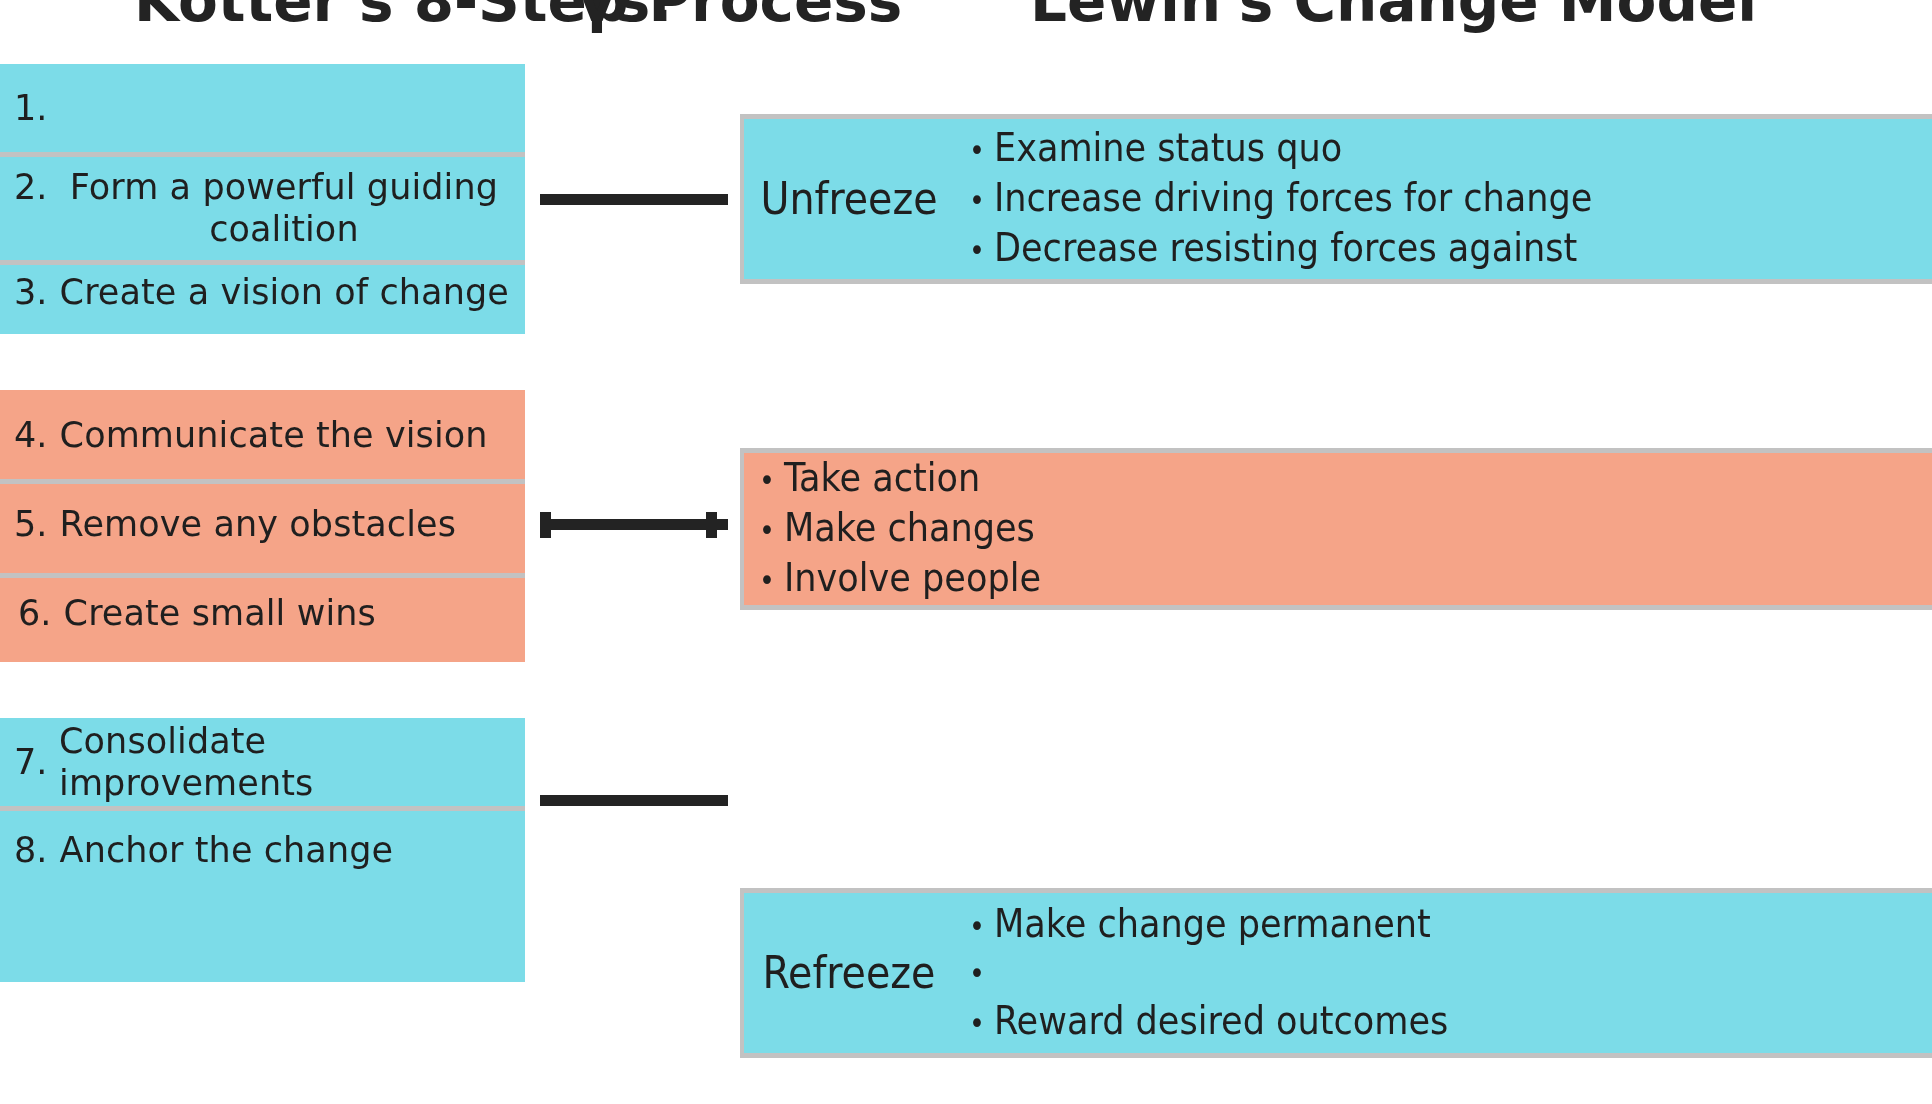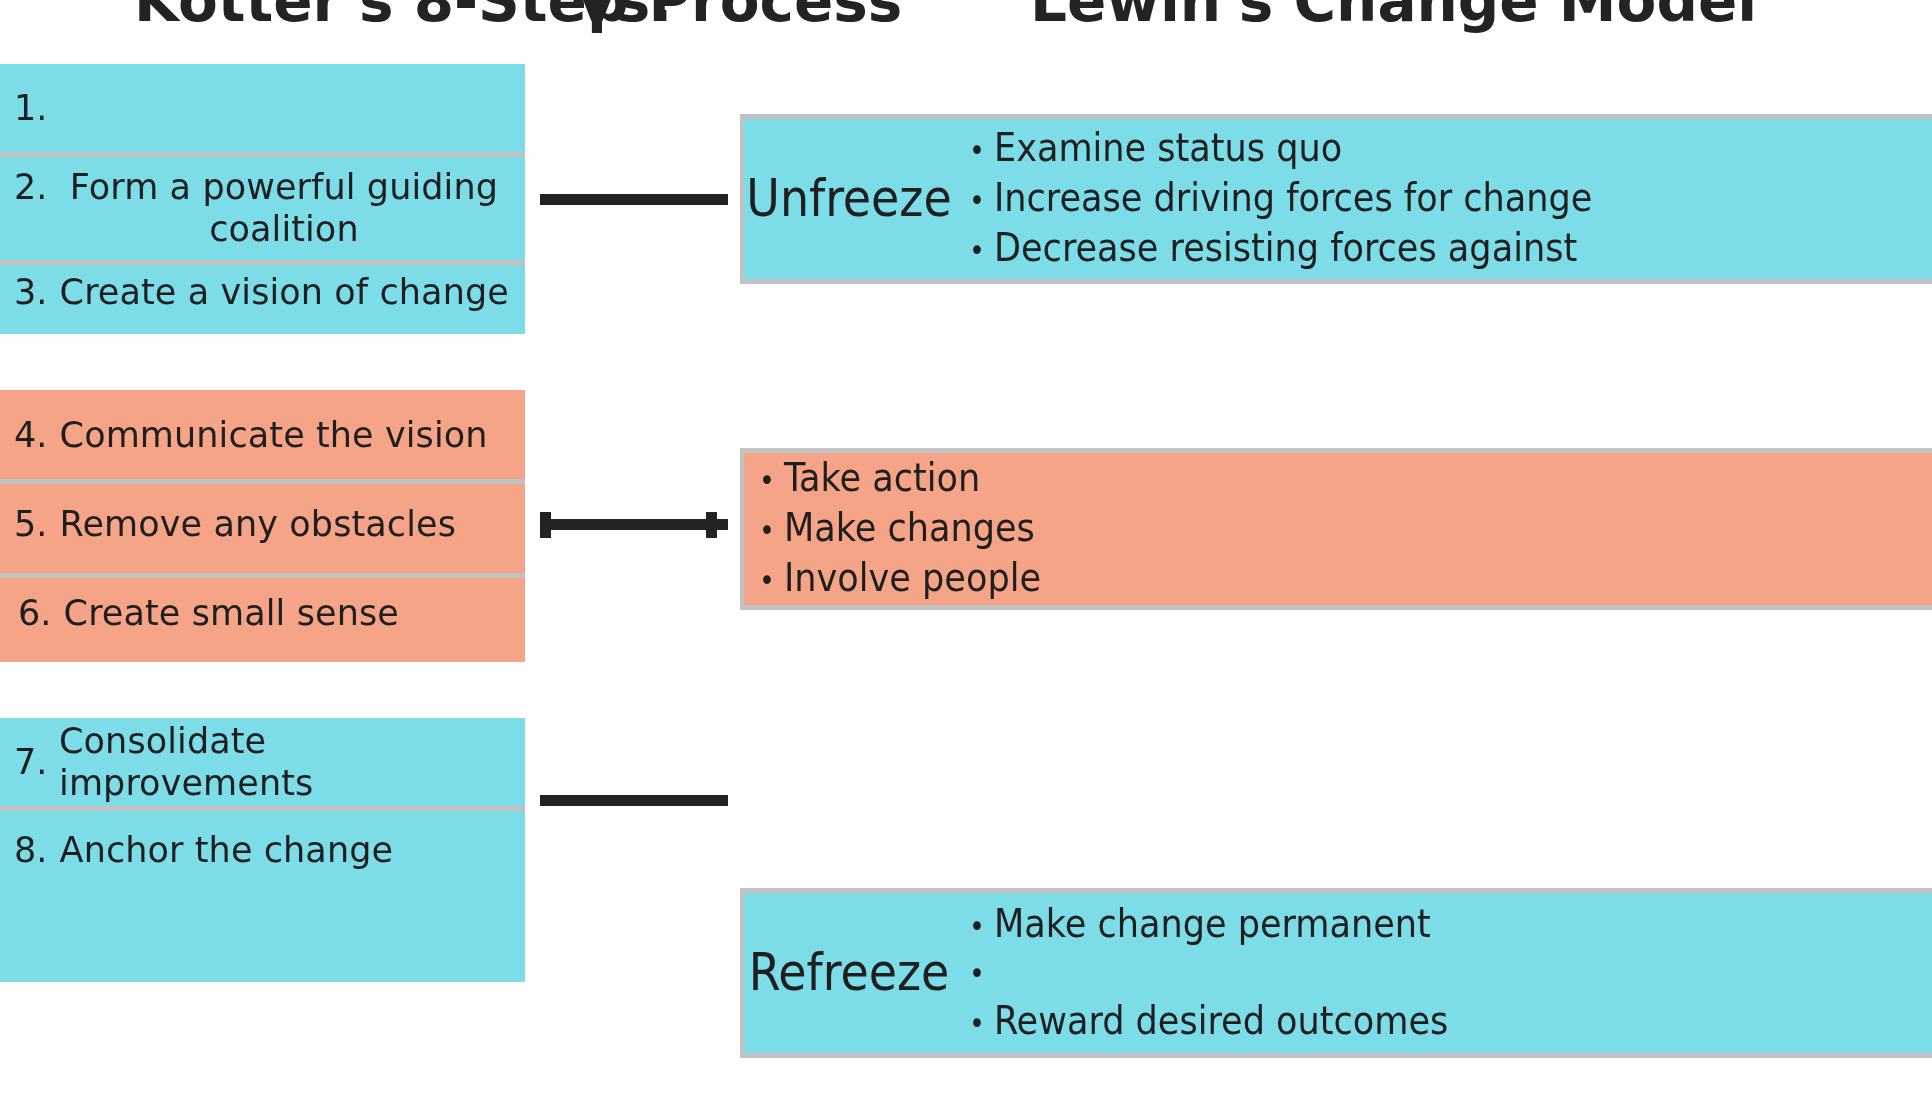--- a/index.html
+++ b/index.html
@@ -97,21 +97,21 @@
     align-items: center;
     box-sizing: border-box;
     border-top: 5px solid #c2c2c2;
     border-bottom: 5px solid #c2c2c2;
     border-left: 4px solid #c2c2c2;
   }
   .stage-label {
     flex: 0 0 210px;
     text-align: center;
     font-family: "DejaVu Sans Condensed", "Liberation Sans Narrow", "Liberation Sans", sans-serif;
-    font-size: 51px;
+    font-size: 44px;
     line-height: 44px;
     color: #1f1f1f;
     white-space: nowrap;
   }
   .stage-bullets {
     flex: 1 1 auto;
     padding-left: 6px;
   }
   .bullet {
     display: flex;
@@ -169,21 +169,21 @@
   <div class="sep" style="top:89px;"></div>
   <div class="step" style="height:89px;">
     <span class="num">5.</span>
     <span style="width:12px;"></span>
     <span>Remove any obstacles</span>
   </div>
   <div class="sep" style="top:183px;"></div>
   <div class="step" style="height:89px;padding-left:18px;">
     <span class="num">6.</span>
     <span style="width:12px;"></span>
-    <span>Create small sense</span>
+    <span>Create small wins</span>
   </div>
 </div>
 
 <div class="left-col grp-refreeze bg-blue">
   <div class="step" style="height:88px;">
     <span class="num">7.</span>
     <span style="width:12px;"></span>
     <span>Consolidate improvements</span>
   </div>
   <div class="sep" style="top:88px;"></div>

